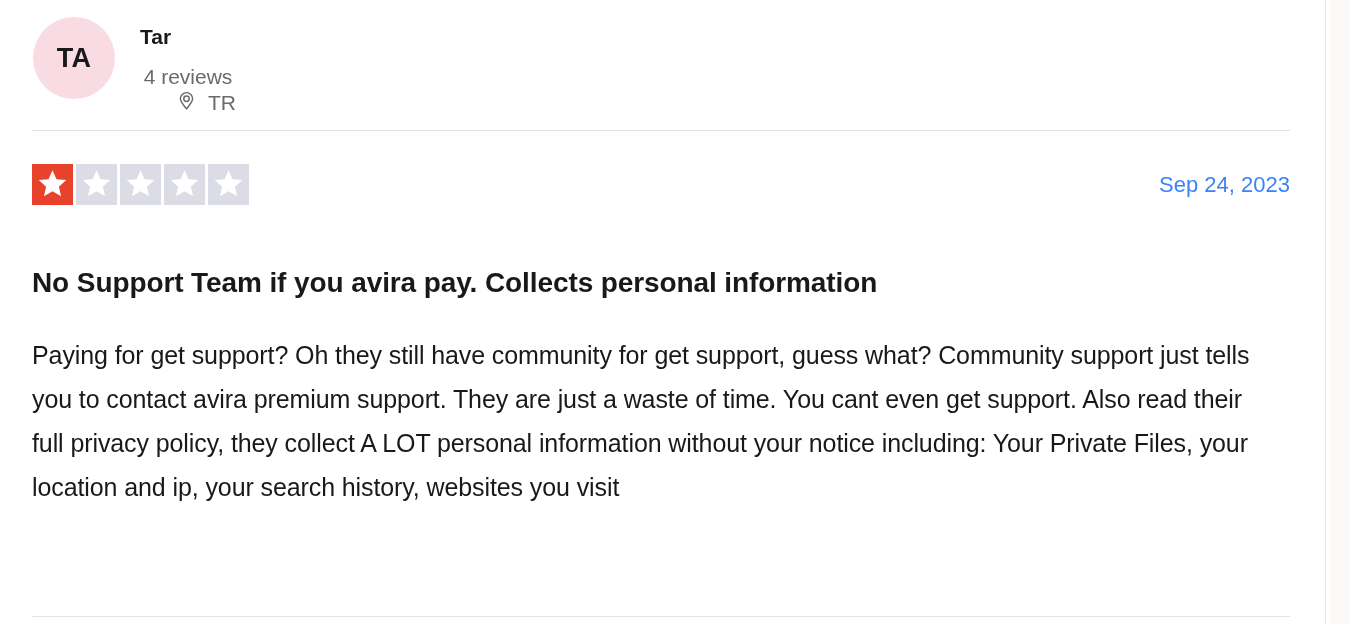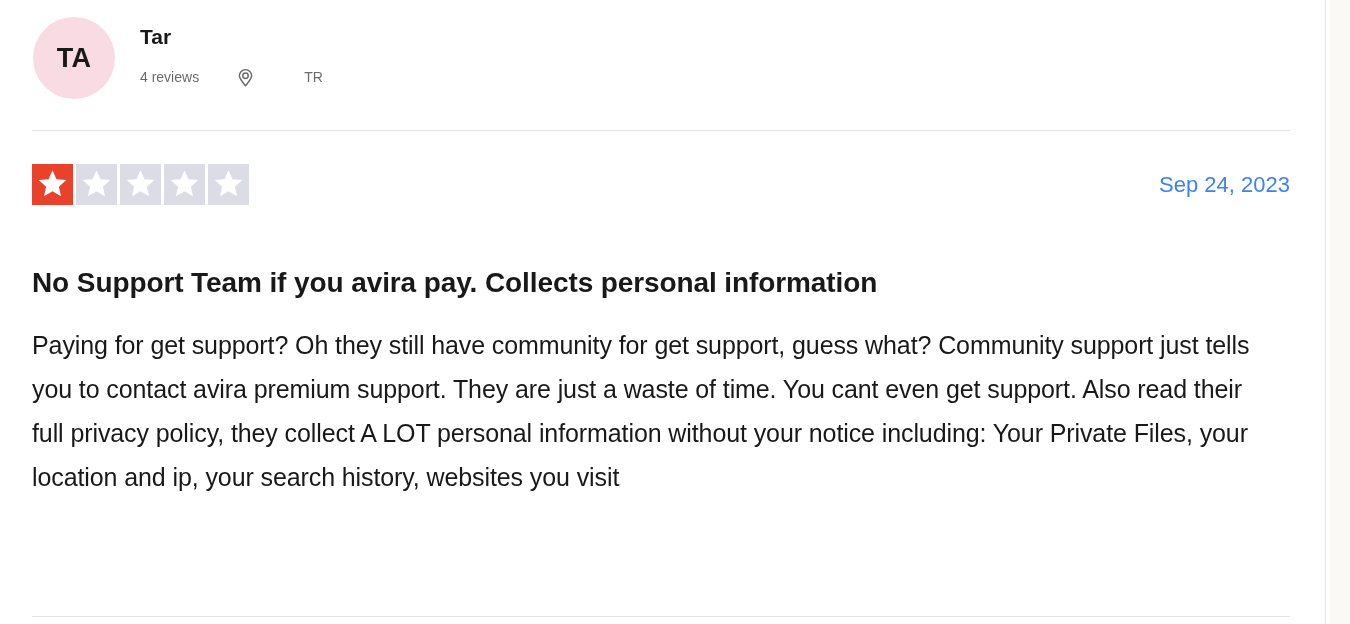--- a/index.html
+++ b/index.html
@@ -85,30 +85,30 @@
   .consumer-name {
     font-size: 21px;
     font-weight: bold;
     color: #191919;
     line-height: 26px;
   }
   .consumer-meta {
     margin-top: 14px;
     display: flex;
     align-items: center;
-    font-size: 14px;
+    font-size: 21px;
     color: #6b6b6b;
     line-height: 26px;
+    flex-direction: column;
   }
   .review-count { white-space: nowrap; }
   .location {
     display: flex;
-    align-items: center;
+    align-items: flex-start;
     margin-left: 36px;
-    gap: 37px;
   }
   .location-pin {
     width: 21px;
     height: 21px;
     display: inline-block;
     flex: 0 0 auto;
   }
   .location-code { margin-left: 11px; white-space: nowrap; }
 
   
@@ -157,21 +157,21 @@
     font-size: 28px;
     font-weight: bold;
     color: #191919;
     line-height: 36px;
     letter-spacing: -0.1px;
   }
 
   .review-text {
     position: absolute;
     left: 32px;
-    top: 298px;
+    top: 308px;
     width: 1232px;
     font-size: 25px;
     color: #191919;
     line-height: 44px;
     letter-spacing: -0.1px;
   }
 
   .experience-date {
     position: absolute;
     left: 32px;

